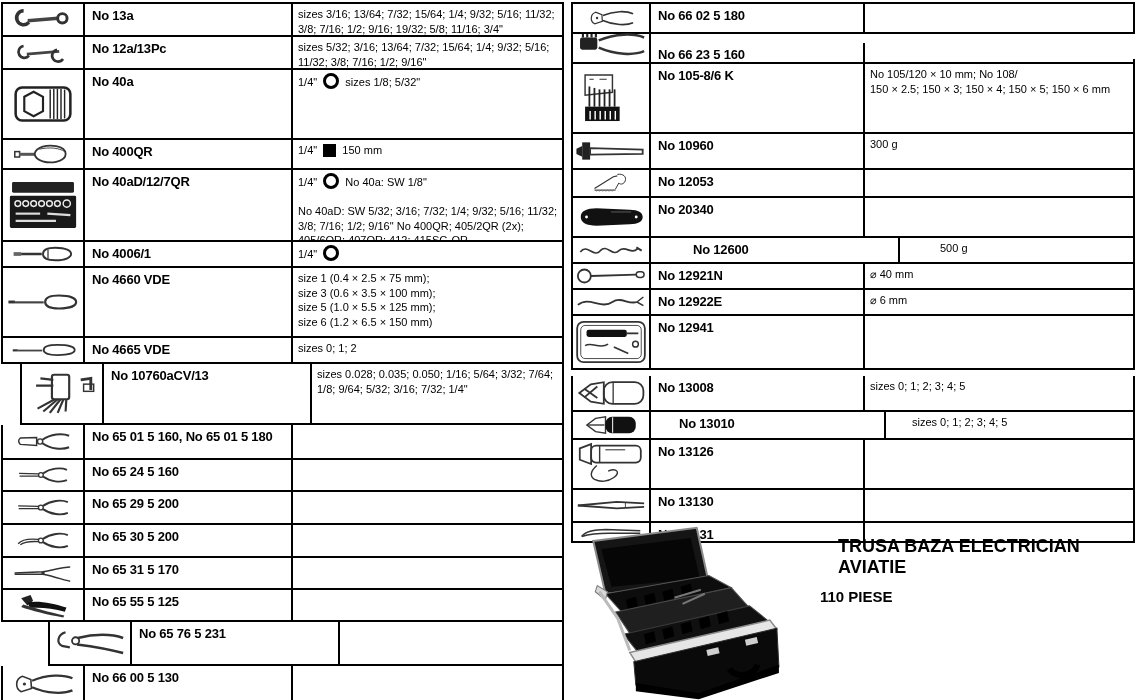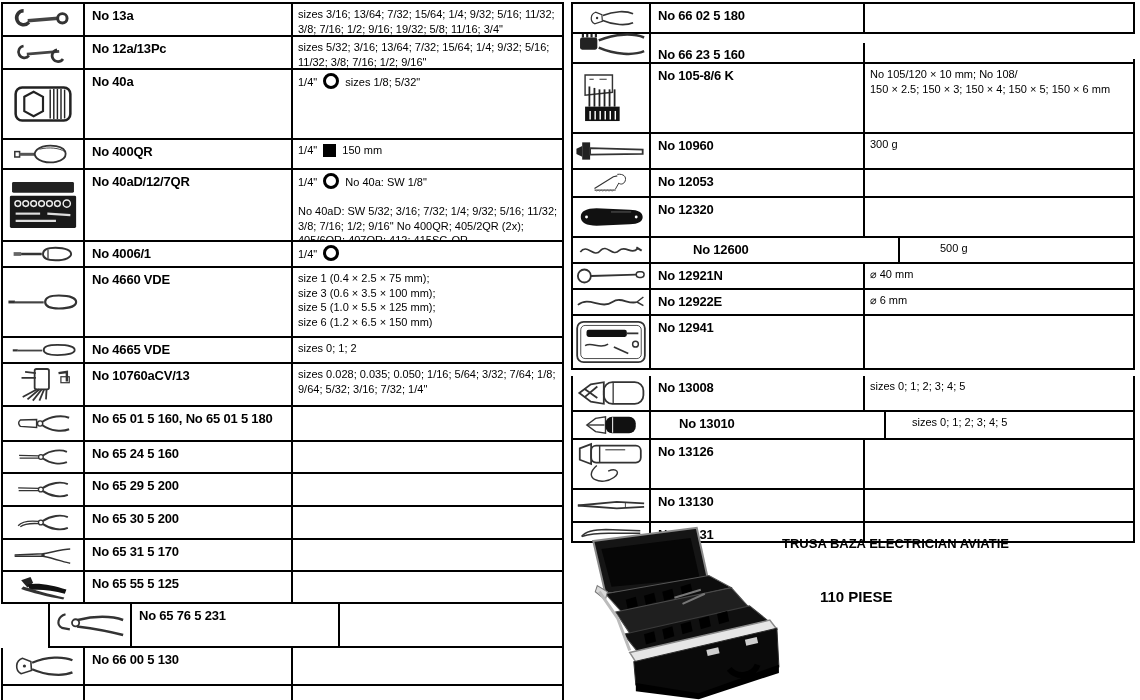--- a/index.html
+++ b/index.html
@@ -20,21 +20,21 @@
   .c-icon svg{width:72px;height:calc(100% - 4px);}
   .c-no{width:208px;border-right:2px solid #000;font-weight:bold;font-size:13px;
         padding:4px 2px 0 7px;white-space:nowrap;letter-spacing:-0.2px;}
   #right-table .c-no{width:214px;}
   .c-sz{flex:1;border-right:2px solid #000;font-size:11px;line-height:1.32;
         padding:3px 3px 0 5px;white-space:pre-line;}
   .mk-ring{display:inline-block;width:10px;height:10px;border:3.5px solid #000;
            border-radius:50%;vertical-align:-3px;margin:0 3px;}
   .mk-square{display:inline-block;width:13px;height:13px;background:#000;
              vertical-align:-3px;margin:0 3px;}
-  #case-title{position:absolute;left:782px;top:536px;font-size:13px;font-weight:bold;}
+  #case-title{position:absolute;left:838px;top:536px;font-size:18px;font-weight:bold;}
   #case-pieces{position:absolute;left:820px;top:588px;font-size:15px;font-weight:bold;}
   #tool-case{position:absolute;left:577px;top:524px;width:208px;height:176px;}
 </style>
 </head>
 <body>
 
 <div id="left-table" class="tbl">
     <div class="row" style="height: 33px;">
       <div class="cell c-icon">
         <svg viewBox="0 0 100 46" preserveAspectRatio="xMidYMid meet">
@@ -142,21 +142,21 @@
       <div class="cell c-icon">
         <svg viewBox="0 0 100 24" preserveAspectRatio="xMidYMid meet">
           <rect x="8" y="11" width="7" height="3" fill="#333"></rect>
           <rect x="15" y="11.5" width="34" height="2.5" fill="#444"></rect>
           <path d="M51 12 C51 7 59 5 70 5 C86 5 94 8 94 12 C94 16 86 19 70 19 C59 19 51 17 51 12 Z" fill="none" stroke="#333" stroke-width="2.5"></path>
         </svg>
       </div>
       <div class="cell c-no">No 4665 VDE</div>
       <div class="cell c-sz"><span>sizes 0; 1; 2</span></div>
     </div>
-    <div class="row" style="height: 43px;">
+    <div class="row" style="height: 61px; margin-left: 19px;">
       <div class="cell c-icon">
         <svg viewBox="0 0 100 62" preserveAspectRatio="xMidYMid meet">
           <rect x="36" y="5" width="24" height="34" rx="3" fill="none" stroke="#333" stroke-width="3"></rect>
           <g fill="none" stroke="#333" stroke-width="3">
             <path d="M40 39 L16 52"></path>
             <path d="M44 39 L24 56"></path>
             <path d="M48 39 L33 58"></path>
             <path d="M52 39 L44 58"></path>
             <path d="M56 39 L55 56"></path>
             <path d="M38 12 L20 10 M38 20 L14 20"></path>
@@ -346,21 +346,21 @@
     </div>
     <div class="row" style="height: 40px;">
       <div class="cell c-icon">
         <svg viewBox="0 0 100 34" preserveAspectRatio="xMidYMid meet">
           <path d="M8 17 C8 9 16 5 30 5 L76 7 C88 7 94 11 94 17 C94 23 88 27 76 27 L30 29 C16 29 8 25 8 17 Z" fill="#111"></path>
           <circle cx="16" cy="17" r="2" fill="#fff"></circle>
           <circle cx="85" cy="17" r="2" fill="#fff"></circle>
           <line x1="50" y1="10" x2="78" y2="10" stroke="#555" stroke-width="1.5"></line>
         </svg>
       </div>
-      <div class="cell c-no">No 12320</div>
+      <div class="cell c-no">No 20340</div>
       <div class="cell c-sz"></div>
     </div>
     <div class="row" style="height: 26px; gap: 35px;">
       <div class="cell c-icon">
         <svg viewBox="0 0 100 30" preserveAspectRatio="xMidYMid meet">
           <path d="M4 18 C14 4 24 28 34 16 C44 5 52 26 62 16 C72 7 80 23 90 13" fill="none" stroke="#333" stroke-width="2.5"></path>
           <path d="M88 11 l8 5" stroke="#333" stroke-width="3"></path>
         </svg>
       </div>
       <div class="cell c-no">No 12600</div>

